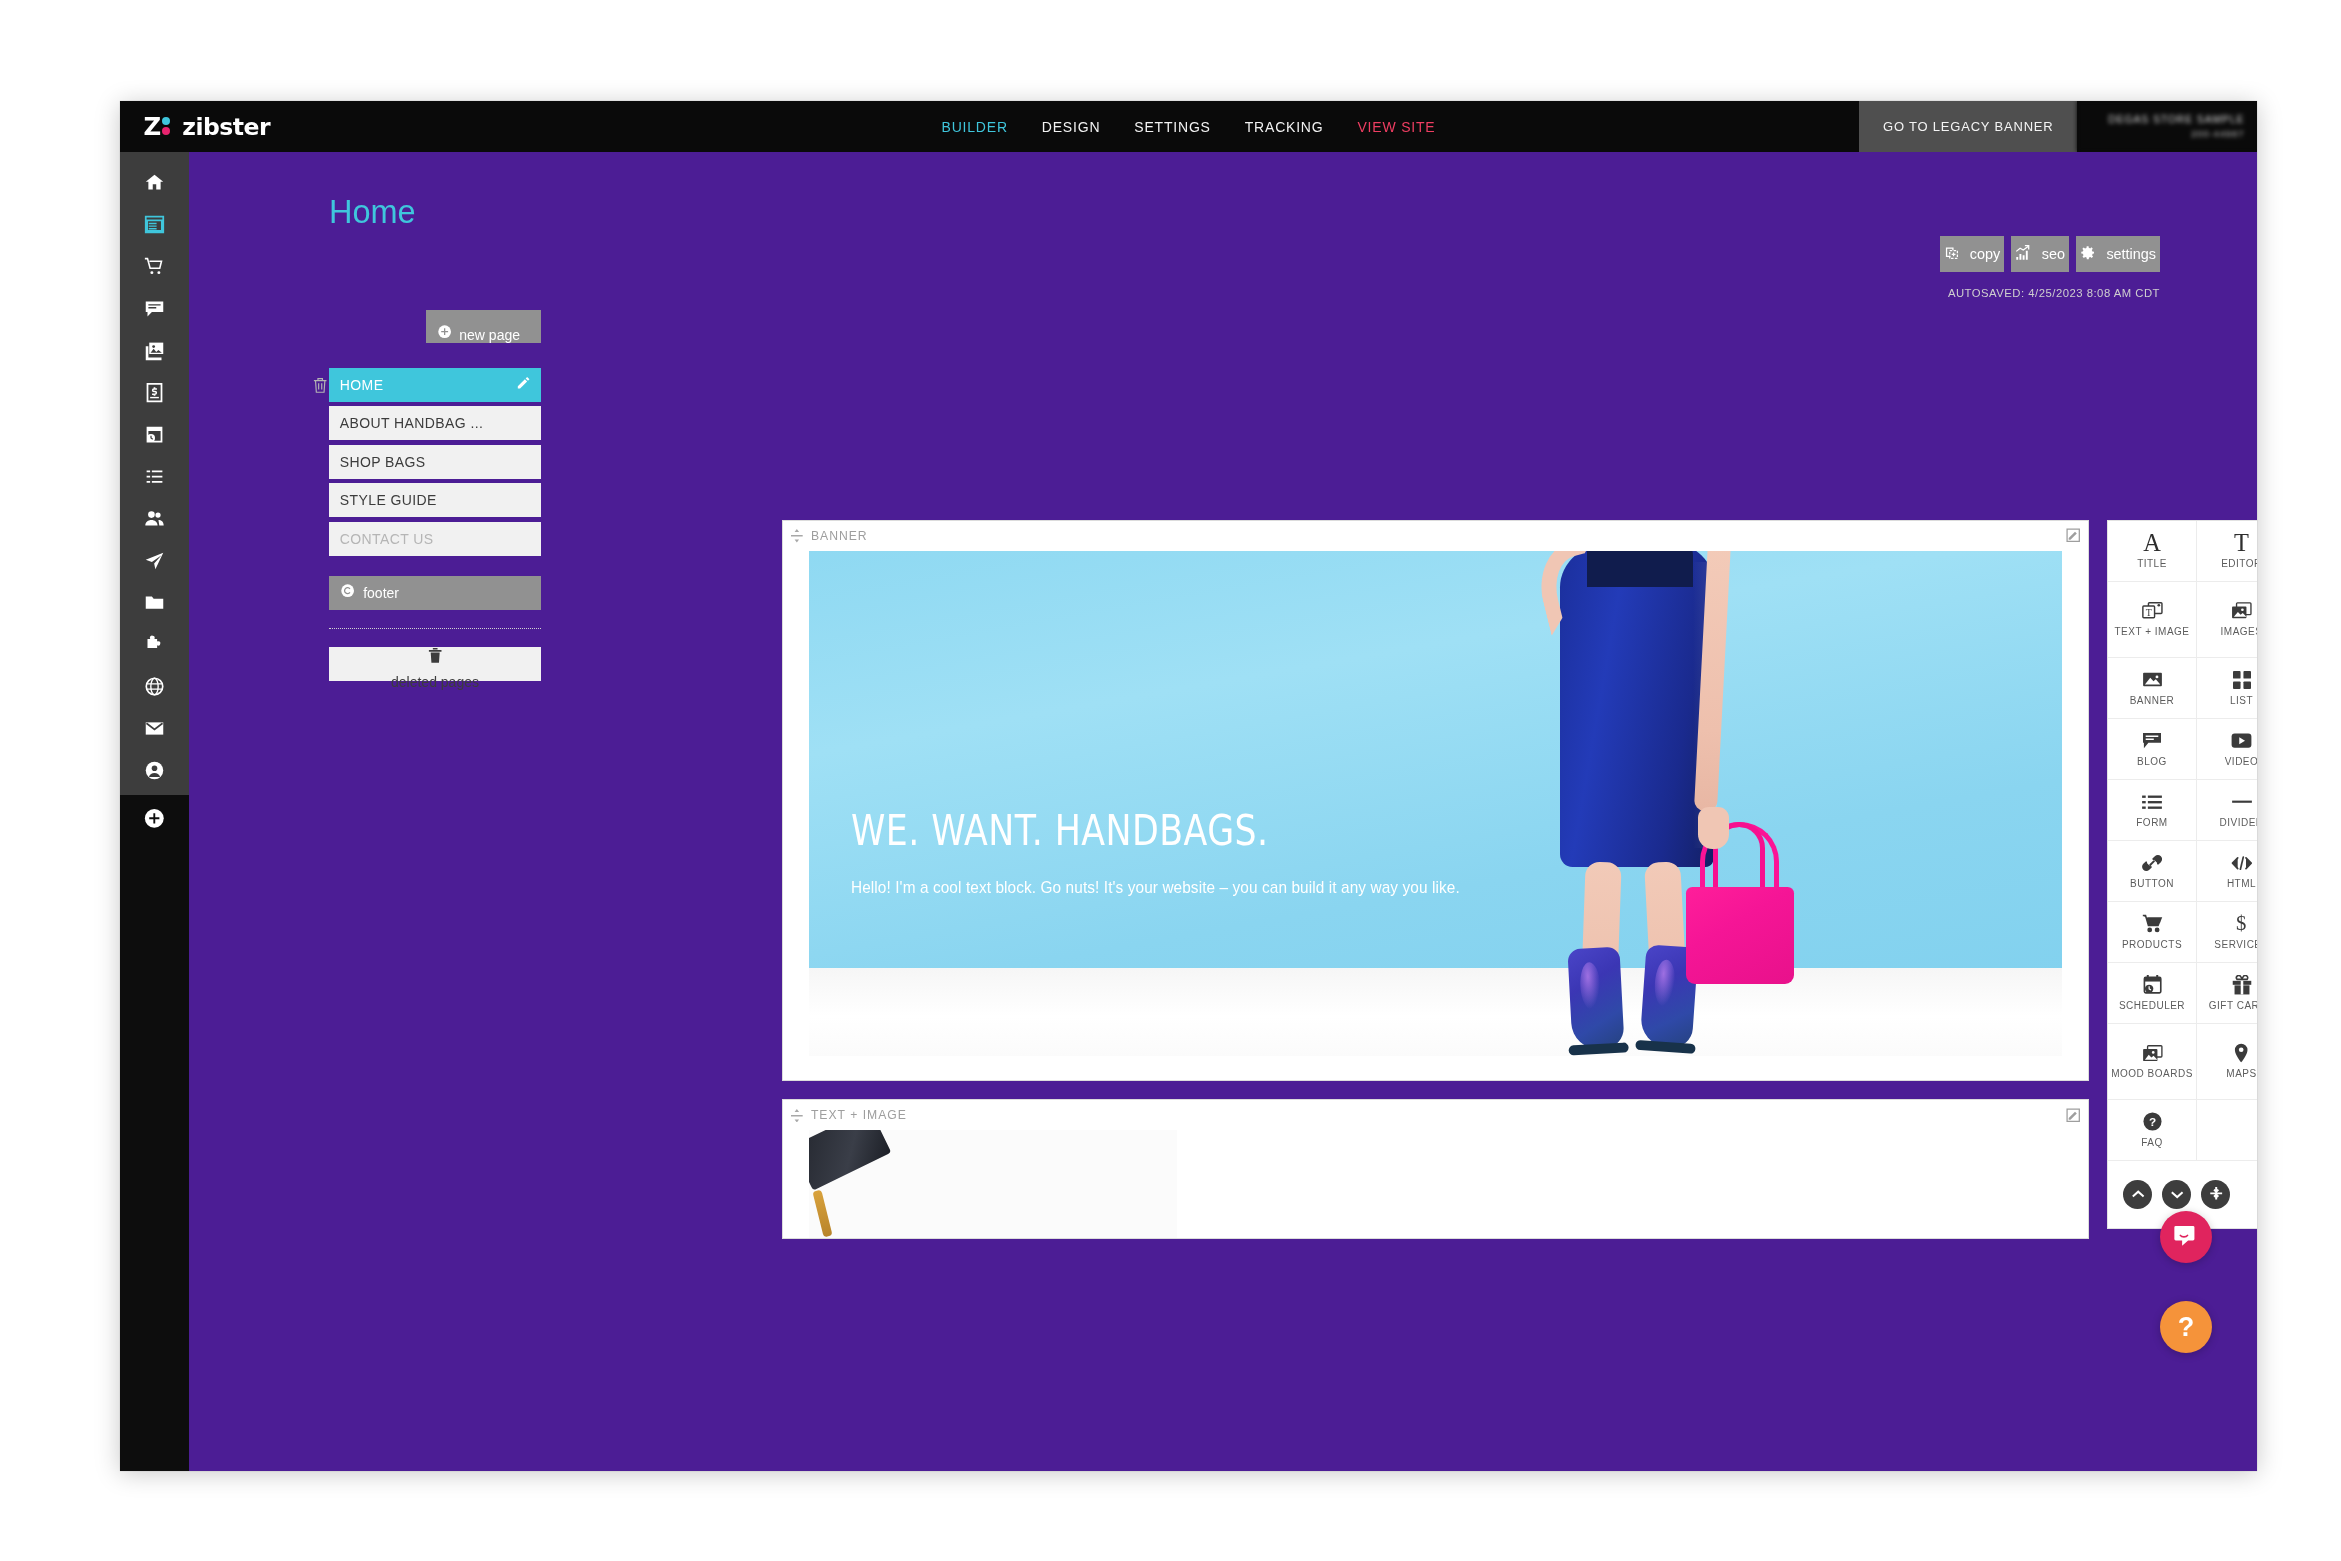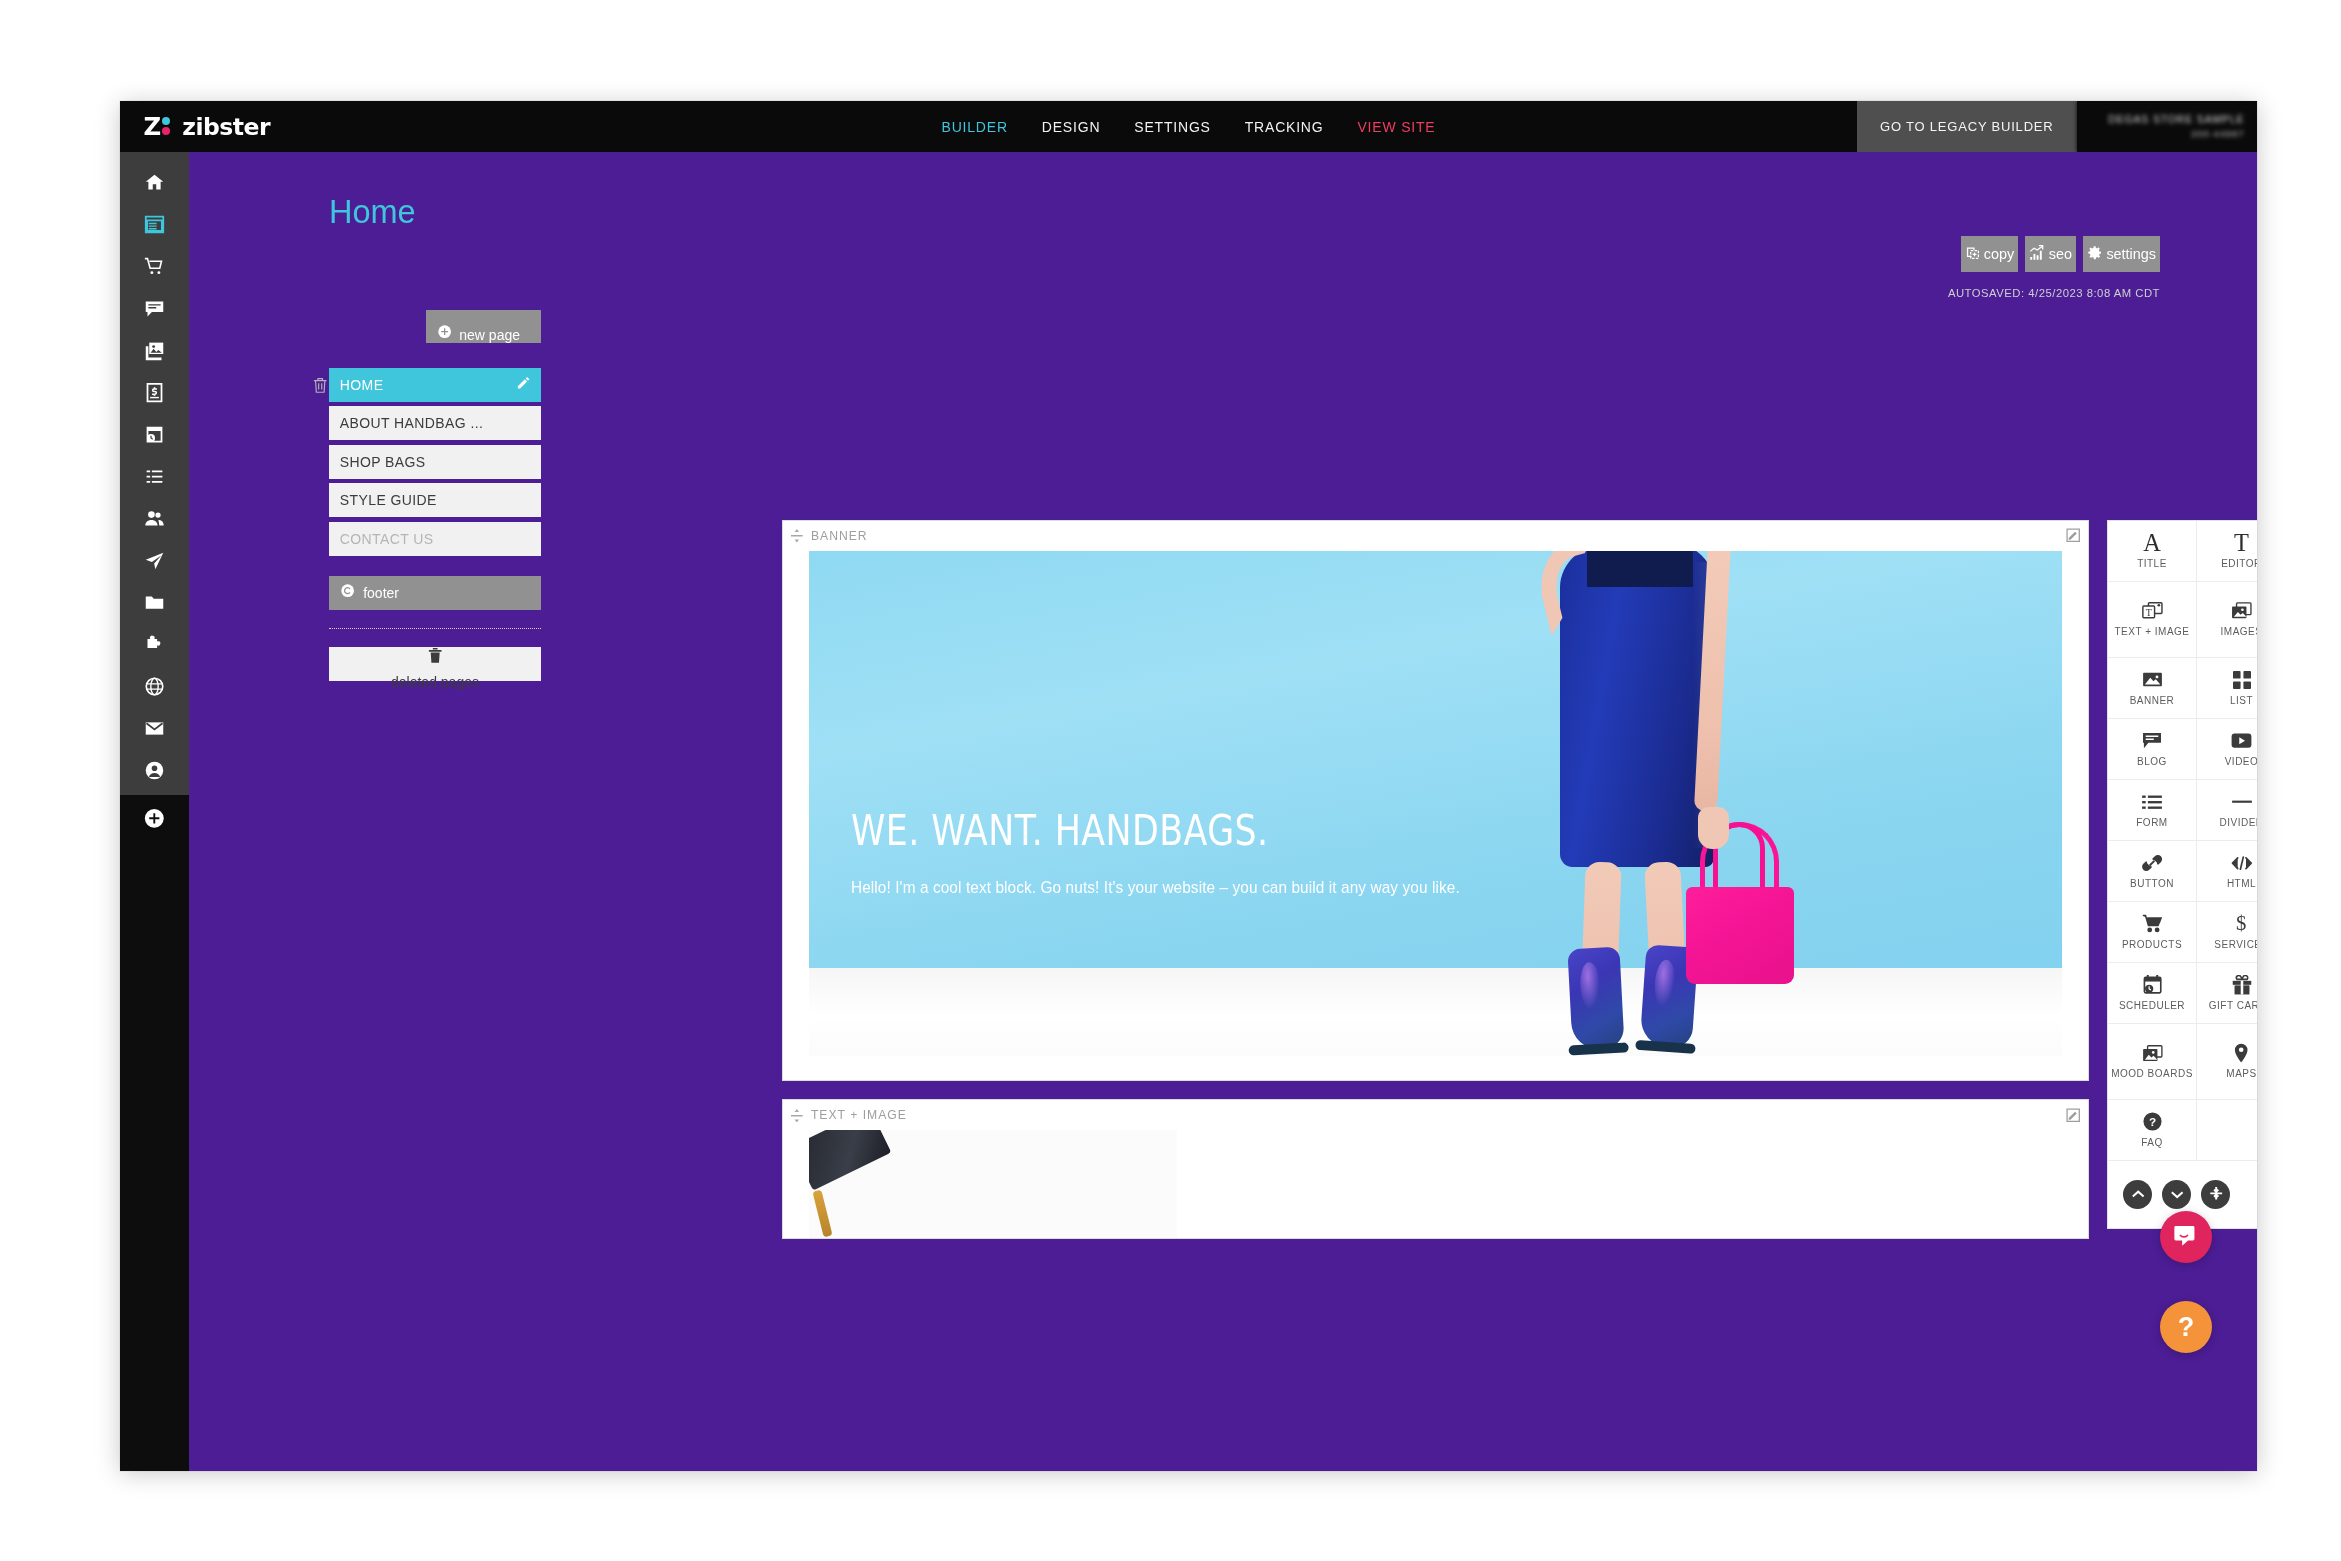--- a/index.html
+++ b/index.html
@@ -101,21 +101,21 @@
   .page-url-row { display:flex; align-items:center; margin-top:8.1px; gap:8.1px; }
   .page-url { font-size:13.5px; color:#9b9b9b; letter-spacing:0.1px; }
   .sep { color:#c7c7c7; font-size:13.5px; }
   .dev-icons { display:flex; align-items:flex-end; gap:4.5px; }
   .dev-icons svg { fill:none; stroke:#9b9b9b; stroke-width:1.4; }
 
   .actions {
     position:absolute; right:97px; top:84px; display:flex; gap:7.2px;
   }
   .act-btn {
-    height:36px; display:flex; align-items:center; gap:4px;
+    height:36px; display:flex; align-items:center; gap:11px;
     background:#919191; color:#ffffff; padding:0 4px;
     font-size:14.4px; cursor:pointer;
   }
   .act-btn svg { width:15.3px; height:15.3px; fill:#ffffff; }
 
   .autosaved {
     position:absolute; right:97px; top:135px;
     font-size:11.3px; color:#cfcfcf; letter-spacing:0.5px;
   }
 
@@ -354,21 +354,21 @@
       </div>
 
       <div class="topnav">
         <a href="#" class="is-active">BUILDER</a>
         <a href="#">DESIGN</a>
         <a href="#">SETTINGS</a>
         <a href="#">TRACKING</a>
         <a href="#" class="is-view">VIEW SITE</a>
       </div>
 
-      <div class="legacy-btn">GO TO LEGACY BUILDER</div>
+      <div class="legacy-btn">GO TO LEGACY BANNER</div>
 
       <div class="account">
         <span class="nm">DEGAS STORE SAMPLE</span>
         <span class="ph">200-44987</span>
       </div>
     </div>
 
     <div class="rail">
       <div class="rail-bottom"></div>
 

